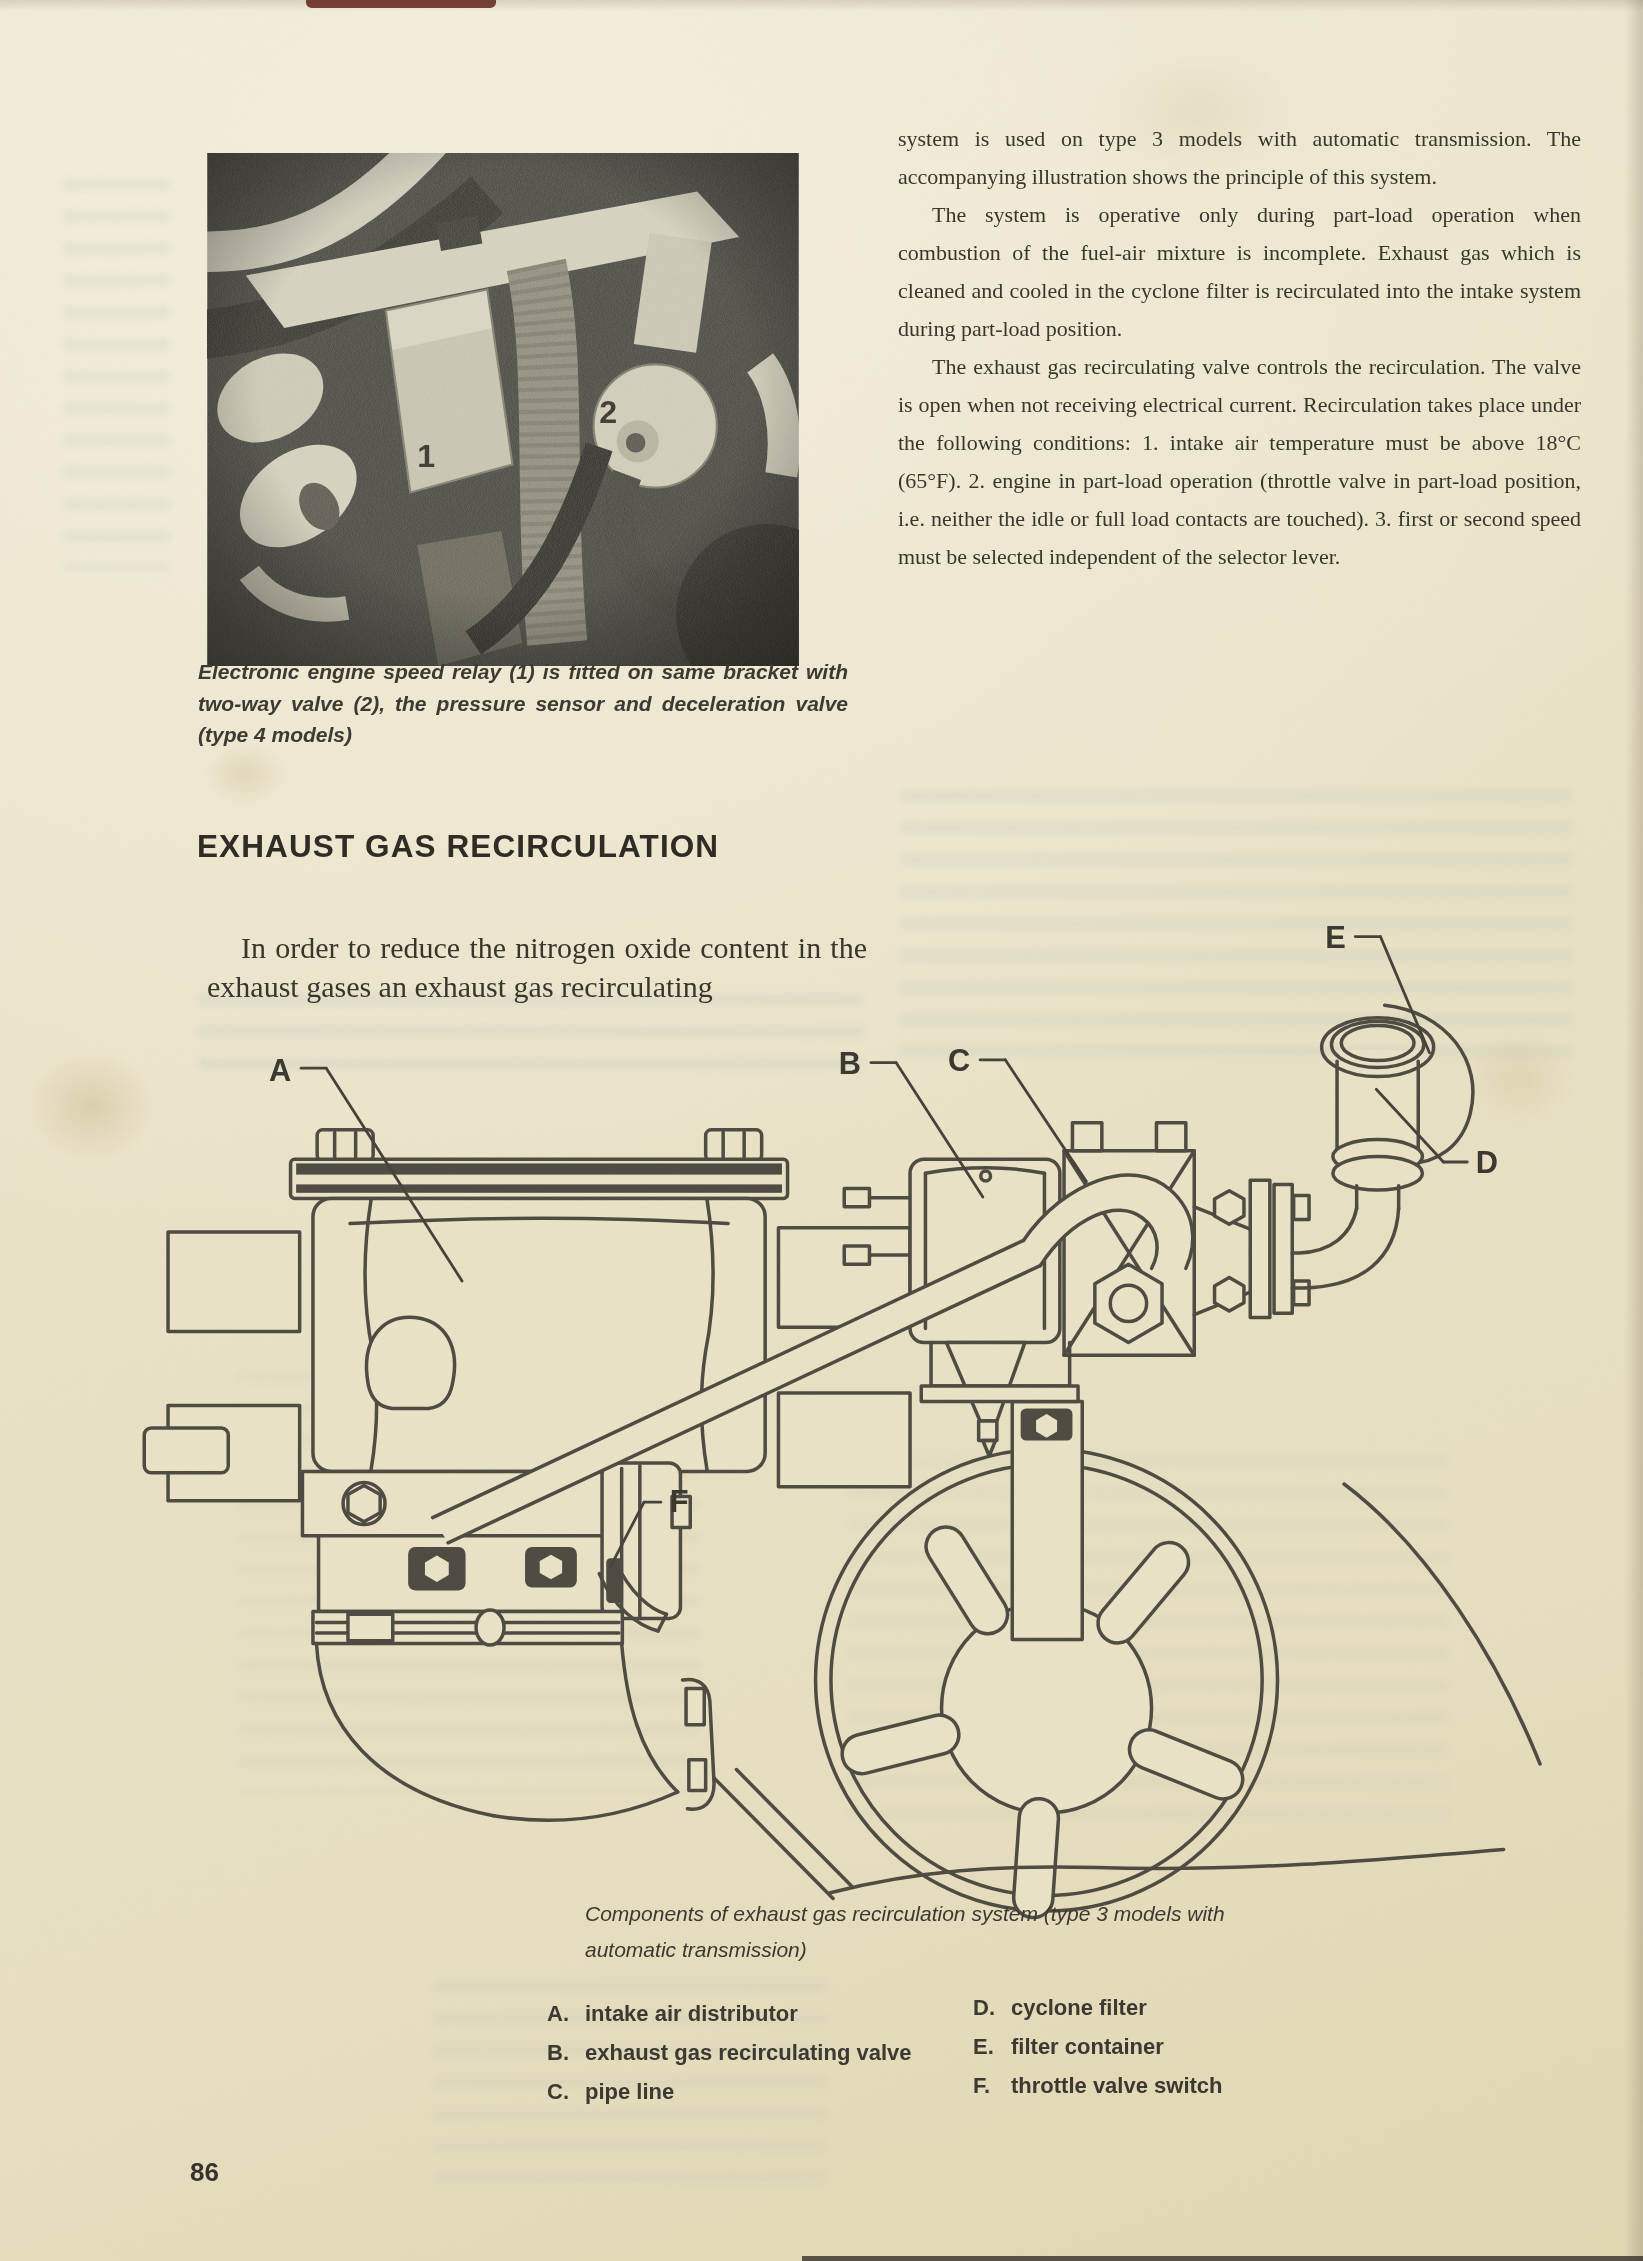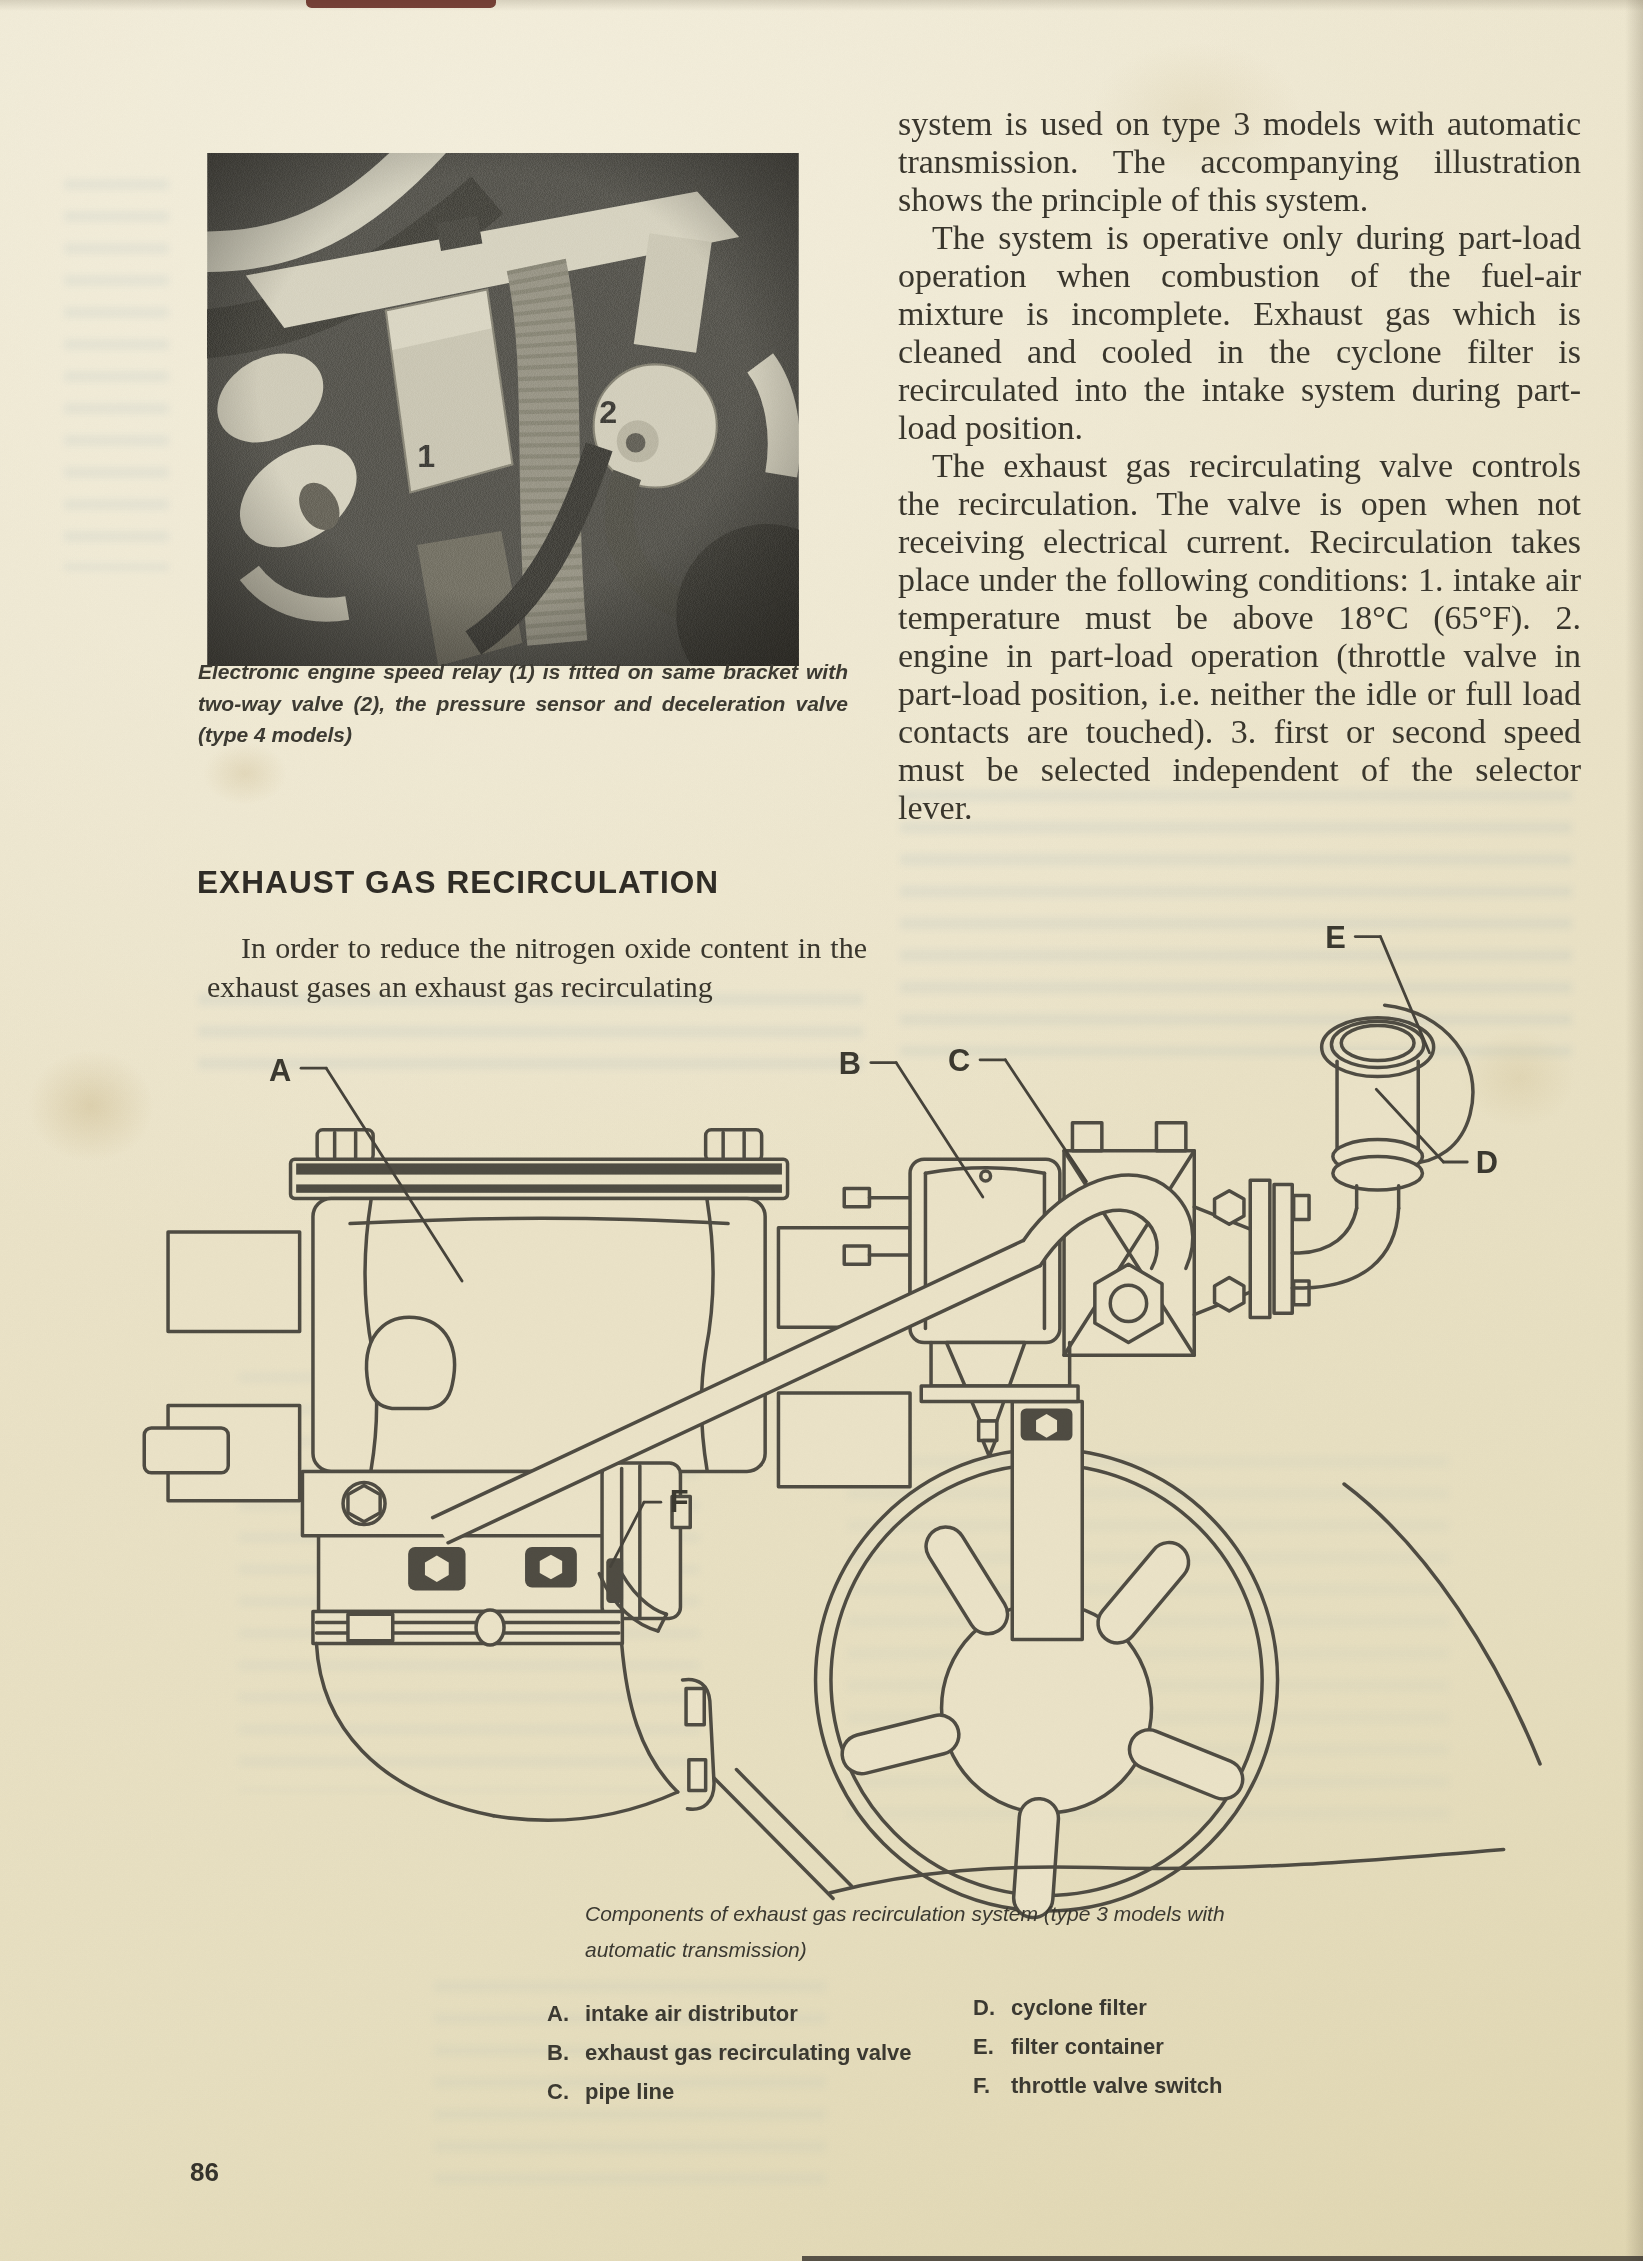--- a/index.html
+++ b/index.html
@@ -13,30 +13,30 @@
   .page::before{content:'';position:absolute;left:0;top:0;width:100%;height:11.2px;
     background:linear-gradient(180deg,rgba(110,100,80,.20),rgba(0,0,0,0));pointer-events:none;z-index:30;}
 
   .photo{position:absolute;left:207px;top:153px;width:592px;height:513px;}
   .photo svg{display:block;width:100%;height:100%;}
 
   .photo-caption{position:absolute;left:198px;top:656px;width:650px;
     font-family:"Liberation Sans",sans-serif;font-weight:700;font-style:italic;
     font-size:21px;line-height:31.5px;color:#3b3931;text-align:justify;}
 
-  .heading{position:absolute;left:197px;top:864px;
+  .heading{position:absolute;left:197px;top:828px;
     font-family:"Liberation Sans",sans-serif;font-weight:700;font-size:31.5px;
     letter-spacing:1.1px;color:#2e2b25;white-space:nowrap;}
 
   .col-left{position:absolute;left:197px;top:918px;width:680px;
     font-size:30px;line-height:39px;color:#38352c;text-align:justify;}
   .col-left p{margin:10px;text-indent:34px;}
 
-  .col-right{position:absolute;left:898px;top:105px;width:683px;
-    font-size:34px;line-height:38px;color:#38352c;text-align:justify;}
+  .col-right{position:absolute;left:898px;top:120px;width:683px;
+    font-size:22px;line-height:38px;color:#38352c;text-align:justify;}
   .col-right p{margin:0;}
   .col-right p + p{text-indent:34px;}
 
   .diagram-caption{position:absolute;left:585px;top:1896px;width:665px;
     font-family:"Liberation Sans",sans-serif;font-weight:400;font-style:italic;
     font-size:21px;line-height:36px;color:#3b3931;}
 
   .legend{position:absolute;font-family:"Liberation Sans",sans-serif;font-weight:700;
     font-size:22px;line-height:39px;color:#3b3931;}
   .legend-left{left:547px;top:1994px;}

